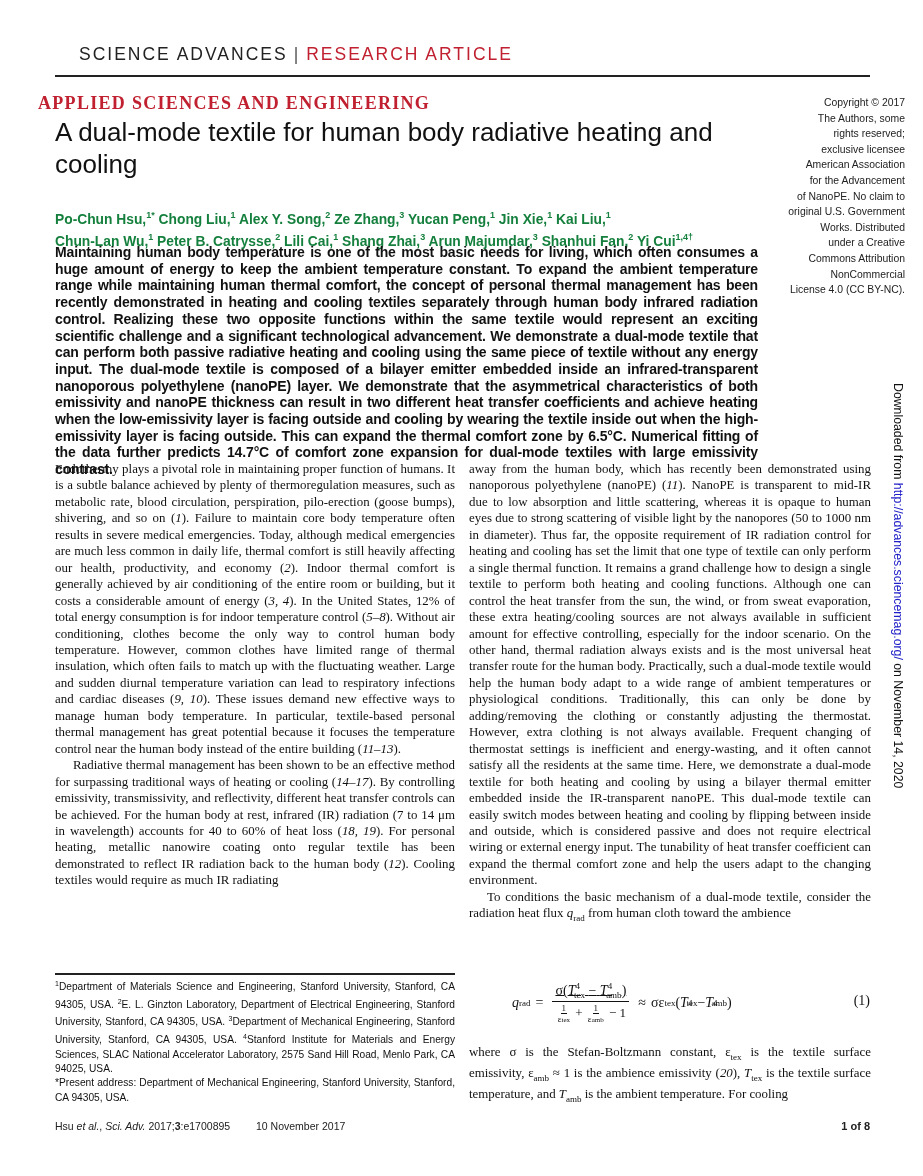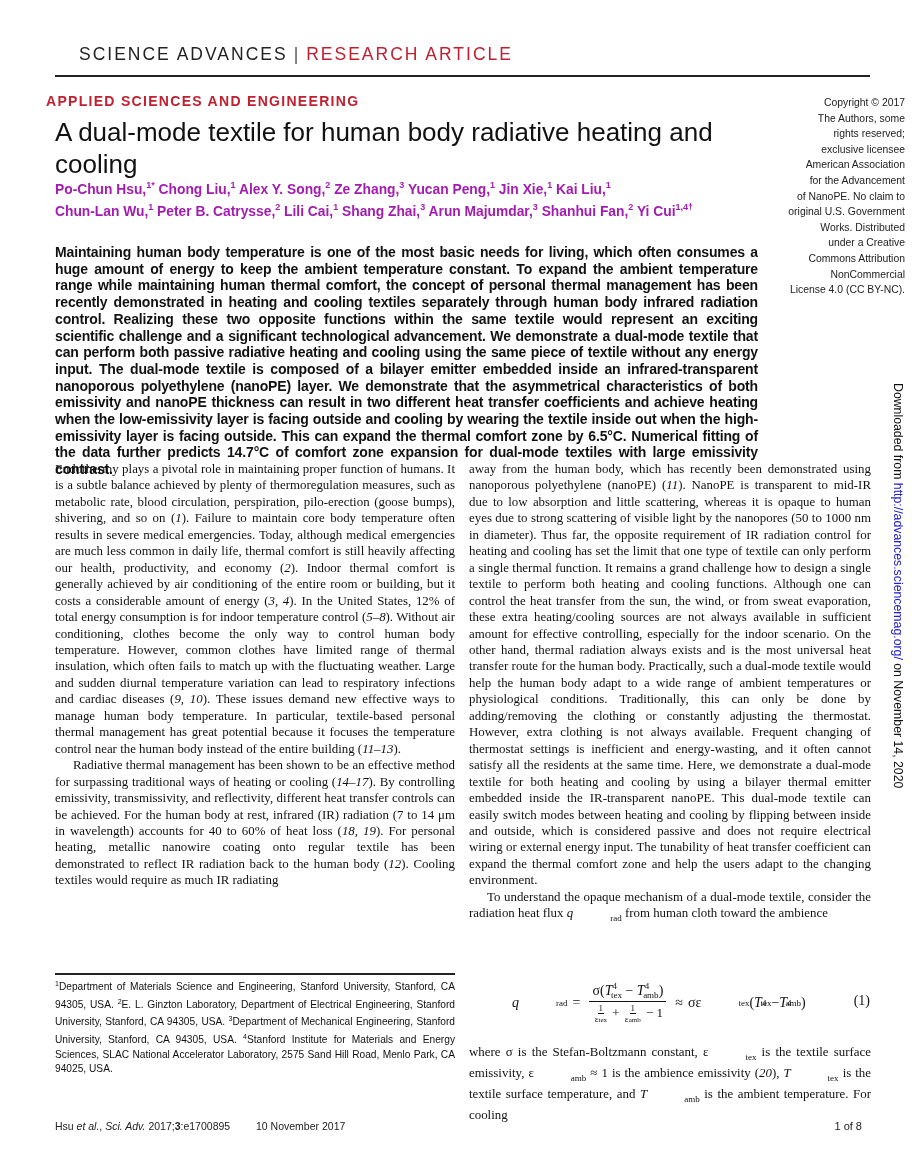--- a/index.html
+++ b/index.html
@@ -6,23 +6,23 @@
   body { width: 923px; height: 1176px; position: relative; overflow: hidden; color: #111; }
   .sans { font-family: "Liberation Sans", "DejaVu Sans", sans-serif; }
   .serif { font-family: "Liberation Serif", "DejaVu Serif", serif; }
 
   .journal-header { position: absolute; left: 55px; top: 44px; font-size: 17.5px; letter-spacing: 2px; margin-left: 24px; }
   .journal-header .journal { color: #222; }
   .journal-header .sep { color: #555; margin: 0 6px; }
   .journal-header .type { color: #c0202f; }
   .header-rule { position: absolute; left: 55px; top: 75px; width: 815px; height: 2px; background: #222; }
 
-  .section-label { position: absolute; left: 46px; top: 93px; font-size: 14px; font-weight: bold; color: #c0202f; letter-spacing: 1.3px; }
+  .section-label { position: absolute; left: 38px; top: 93px; font-size: 18px; font-weight: bold; color: #c0202f; letter-spacing: 1.3px; font-family: Liberation Serif, serif; }
   .title { position: absolute; left: 55px; top: 116px; width: 690px; font-size: 26px; line-height: 32px; font-weight: normal; color: #111; margin: 0; }
-  .authors { position: absolute; left: 55px; top: 176px; width: 700px; font-size: 13.8px; line-height: 19px; font-weight: bold; color: #a21caf; }
+  .authors { position: absolute; left: 55px; top: 206px; width: 700px; font-size: 13.8px; line-height: 19px; font-weight: bold; color: #15803d; }
   .authors sup { font-size: 9px; font-weight: bold; }
 
   .copyright { position: absolute; left: 765px; top: 95px; width: 140px; font-size: 10.4px; line-height: 15.6px; color: #222; }
   .copyright div { white-space: nowrap; text-align: right; }
 
   .abstract { position: absolute; left: 55px; top: 244px; width: 703px; font-size: 14px; line-height: 16.7px; font-weight: bold; color: #111; text-align: justify; letter-spacing: -0.15px; }
 
   .col { position: absolute; font-size: 12.9px; line-height: 16.45px; text-align: justify; color: #111; }
   .col-left { left: 55px; top: 461px; width: 400px; }
   .col-right { left: 469px; top: 461px; width: 402px; }
@@ -33,32 +33,32 @@
 
   .fn-rule { position: absolute; left: 55px; top: 973px; width: 400px; height: 2px; background: #222; }
   .footnotes { position: absolute; left: 55px; top: 977px; width: 400px; font-size: 10.2px; line-height: 14.3px; color: #111; text-align: justify; }
   .footnotes p { margin: 0; }
   .footnotes sup { font-size: 7px; }
 
   .equation { position: absolute; left: 512px; top: 978px; width: 362px; height: 50px; font-size: 14px; color: #111; }
   .eq-body { position: absolute; left: 0; top: 0; display: flex; align-items: center; height: 50px; }
   .eq-num { position: absolute; right: 4px; top: 15px; font-size: 14px; }
   .frac { display: inline-flex; flex-direction: column; align-items: center; margin: 0 4px; vertical-align: middle; }
-  .frac .num { border-bottom: 1px solid #111; padding: 0 3px 1px; white-space: nowrap; }
+  .frac .num { border-bottom: 1px solid #111; padding: 0 3px 1px; white-space: nowrap; text-decoration: underline; }
   .frac .den { padding-top: 1px; white-space: nowrap; font-size: 13px; }
   .small-frac { display: inline-flex; flex-direction: column; align-items: center; font-size: 9px; vertical-align: middle; margin: 0 2px; }
   .small-frac .n { border-bottom: 1px solid #111; padding: 0 1px; line-height: 10px; }
   .small-frac .d { line-height: 10px; text-align: right; }
-  .eq-body sub, .col sub { font-size: 9px; margin-left: 37px; }
+  .eq-body sub, .col sub { font-size: 9px; }
   .eq-body sup { font-size: 9px; }
 
   .page-footer { position: absolute; left: 55px; top: 1120px; width: 815px; font-size: 10.5px; color: #222; }
   .page-footer .cite { position: absolute; left: 0; top: 0; }
   .page-footer .date { position: absolute; left: 201px; top: 0; }
-  .page-footer .page { position: absolute; right: 8px; top: 0; font-weight: normal; font-size: 11px; }
+  .page-footer .page { position: absolute; right: 0; top: 0; font-weight: bold; font-size: 11px; }
 
   .side-note { position: absolute; left: 905px; top: 383px; transform-origin: 0 0; transform: rotate(90deg); white-space: nowrap; font-size: 12.3px; color: #111; }
   .side-note .link { color: #2020c8; }
 </style>
 </head>
 <body>
 
 <div class="journal-header sans">
   <span class="journal">SCIENCE ADVANCES</span><span class="sep">|</span><span class="type">RESEARCH ARTICLE</span>
 </div>
@@ -103,25 +103,26 @@
 <div class="abstract sans">Maintaining human body temperature is one of the most basic needs for living, which often consumes a huge amount of energy to keep the ambient temperature constant. To expand the ambient temperature range while maintaining human thermal comfort, the concept of personal thermal management has been recently demonstrated in heating and cooling textiles separately through human body infrared radiation control. Realizing these two opposite functions within the same textile would represent an exciting scientific challenge and a significant technological advancement. We demonstrate a dual-mode textile that can perform both passive radiative heating and cooling using the same piece of textile without any energy input. The dual-mode textile is composed of a bilayer emitter embedded inside an infrared-transparent nanoporous polyethylene (nanoPE) layer. We demonstrate that the asymmetrical characteristics of both emissivity and nanoPE thickness can result in two different heat transfer coefficients and achieve heating when the low-emissivity layer is facing outside and cooling by wearing the textile inside out when the high-emissivity layer is facing outside. This can expand the thermal comfort zone by 6.5°C. Numerical fitting of the data further predicts 14.7°C of comfort zone expansion for dual-mode textiles with large emissivity contrast.</div>
 
 <div class="col col-left serif">
   <p><span>Endothermy plays a pivotal role in maintaining proper function of humans. It is a subtle balance achieved by plenty of thermoregulation measures, such as metabolic rate, blood circulation, perspiration, pilo-erection (goose bumps), shivering, and so on (</span><i>1</i><span>). Failure to maintain core body temperature often results in severe medical emergencies. Today, although medical emergencies are much less common in daily life, thermal comfort is still heavily affecting our health, productivity, and economy (</span><i>2</i><span>). Indoor thermal comfort is generally achieved by air conditioning of the entire room or building, but it costs a considerable amount of energy (</span><i>3, 4</i><span>). In the United States, 12% of total energy con­sumption is for indoor temperature control (</span><i>5–8</i><span>). Without air condition­ing, clothes become the only way to control human body temperature. However, common clothes have limited range of thermal insulation, which often fails to match up with the fluctuating weather. Large and sudden diurnal temperature variation can lead to respiratory infections and cardiac diseases (</span><i>9, 10</i><span>). These issues demand new effective ways to manage human body temperature. In particular, textile-based per­sonal thermal management has great potential because it focuses the temperature control near the human body instead of the entire building (</span><i>11–13</i><span>).</span></p>
   <p class="indent"><span>Radiative thermal management has been shown to be an effective method for surpassing traditional ways of heating or cooling (</span><i>14–17</i><span>). By controlling emissivity, transmissivity, and reflectivity, different heat transfer controls can be achieved. For the human body at rest, infrared (IR) radiation (7 to 14 μm in wavelength) accounts for 40 to 60% of heat loss (</span><i>18, 19</i><span>). For personal heating, metallic nanowire coating onto reg­ular textile has been demonstrated to reflect IR radiation back to the human body (</span><i>12</i><span>). Cooling textiles would require as much IR radiating</span></p>
 </div>
 
 <div class="fn-rule"></div>
 <div class="footnotes sans">
   <p><sup>1</sup><span>Department of Materials Science and Engineering, Stanford University, Stanford, CA 94305, USA. </span><sup>2</sup><span>E. L. Ginzton Laboratory, Department of Electrical Engineering, Stanford University, Stanford, CA 94305, USA. </span><sup>3</sup><span>Department of Mechanical Engineering, Stanford University, Stanford, CA 94305, USA. </span><sup>4</sup><span>Stanford Institute for Materials and Energy Sciences, SLAC National Accelerator Laboratory, 2575 Sand Hill Road, Menlo Park, CA 94025, USA.</span></p>
+  <p>*Present address: Department of Mechanical Engineering, Stanford University, Stanford, CA 94305, USA.</p>
 </div>
 
 <div class="col col-right serif">
   <p><span>away from the human body, which has recently been demonstrated using nanoporous polyethylene (nanoPE) (</span><i>11</i><span>). NanoPE is transparent to mid-IR due to low absorption and little scattering, whereas it is opaque to human eyes due to strong scattering of visible light by the nanopores (50 to 1000 nm in diameter). Thus far, the opposite require­ment of IR radiation control for heating and cooling has set the limit that one type of textile can only perform a single thermal function. It remains a grand challenge how to design a single textile to perform both heating and cooling functions. Although one can control the heat transfer from the sun, the wind, or from sweat evaporation, these extra heating/cooling sources are not always available in sufficient amount for effective con­trolling, especially for the indoor scenario. On the other hand, thermal radiation always exists and is the most universal heat transfer route for the human body. Practically, such a dual-mode textile would help the hu­man body adapt to a wide range of ambient temperatures or physiolog­ical conditions. Traditionally, this can only be done by adding/removing the clothing or constantly adjusting the thermostat. However, extra clothing is not always available. Frequent changing of thermostat settings is inefficient and energy-wasting, and it often cannot satisfy all the residents at the same time. Here, we demonstrate a dual-mode textile for both heating and cooling by using a bilayer thermal emitter embedded inside the IR-transparent nanoPE. This dual-mode textile can easily switch modes between heating and cooling by flipping between inside and outside, which is considered passive and does not require electrical wiring or external energy input. The tunability of heat transfer co­efficient can expand the thermal comfort zone and help the users adapt to the changing environment.</span></p>
-  <p class="indent"><span>To understand the opaque mechanism of a dual-mode textile, consider the radiation heat flux </span><i>q</i><sub>rad</sub><span> from human cloth toward the ambience</span></p>
+  <p class="indent"><span>To conditions the basic mechanism of a dual-mode textile, consider the radiation heat flux </span><i>q</i><sub>rad</sub><span> from human cloth toward the ambience</span></p>
 </div>
 
 <div class="equation serif">
   <div class="eq-body">
     <i>q</i><sub>rad</sub>
     <span style="margin:0 5px">=</span>
     <span class="frac">
       <span class="num"><span>σ</span>(<i>T</i><sup>4</sup><sub style="margin-left:-6px">tex</sub> <span>−</span> <i>T</i><sup>4</sup><sub style="margin-left:-6px">amb</sub>)</span>
       <span class="den">
         <span class="small-frac">

